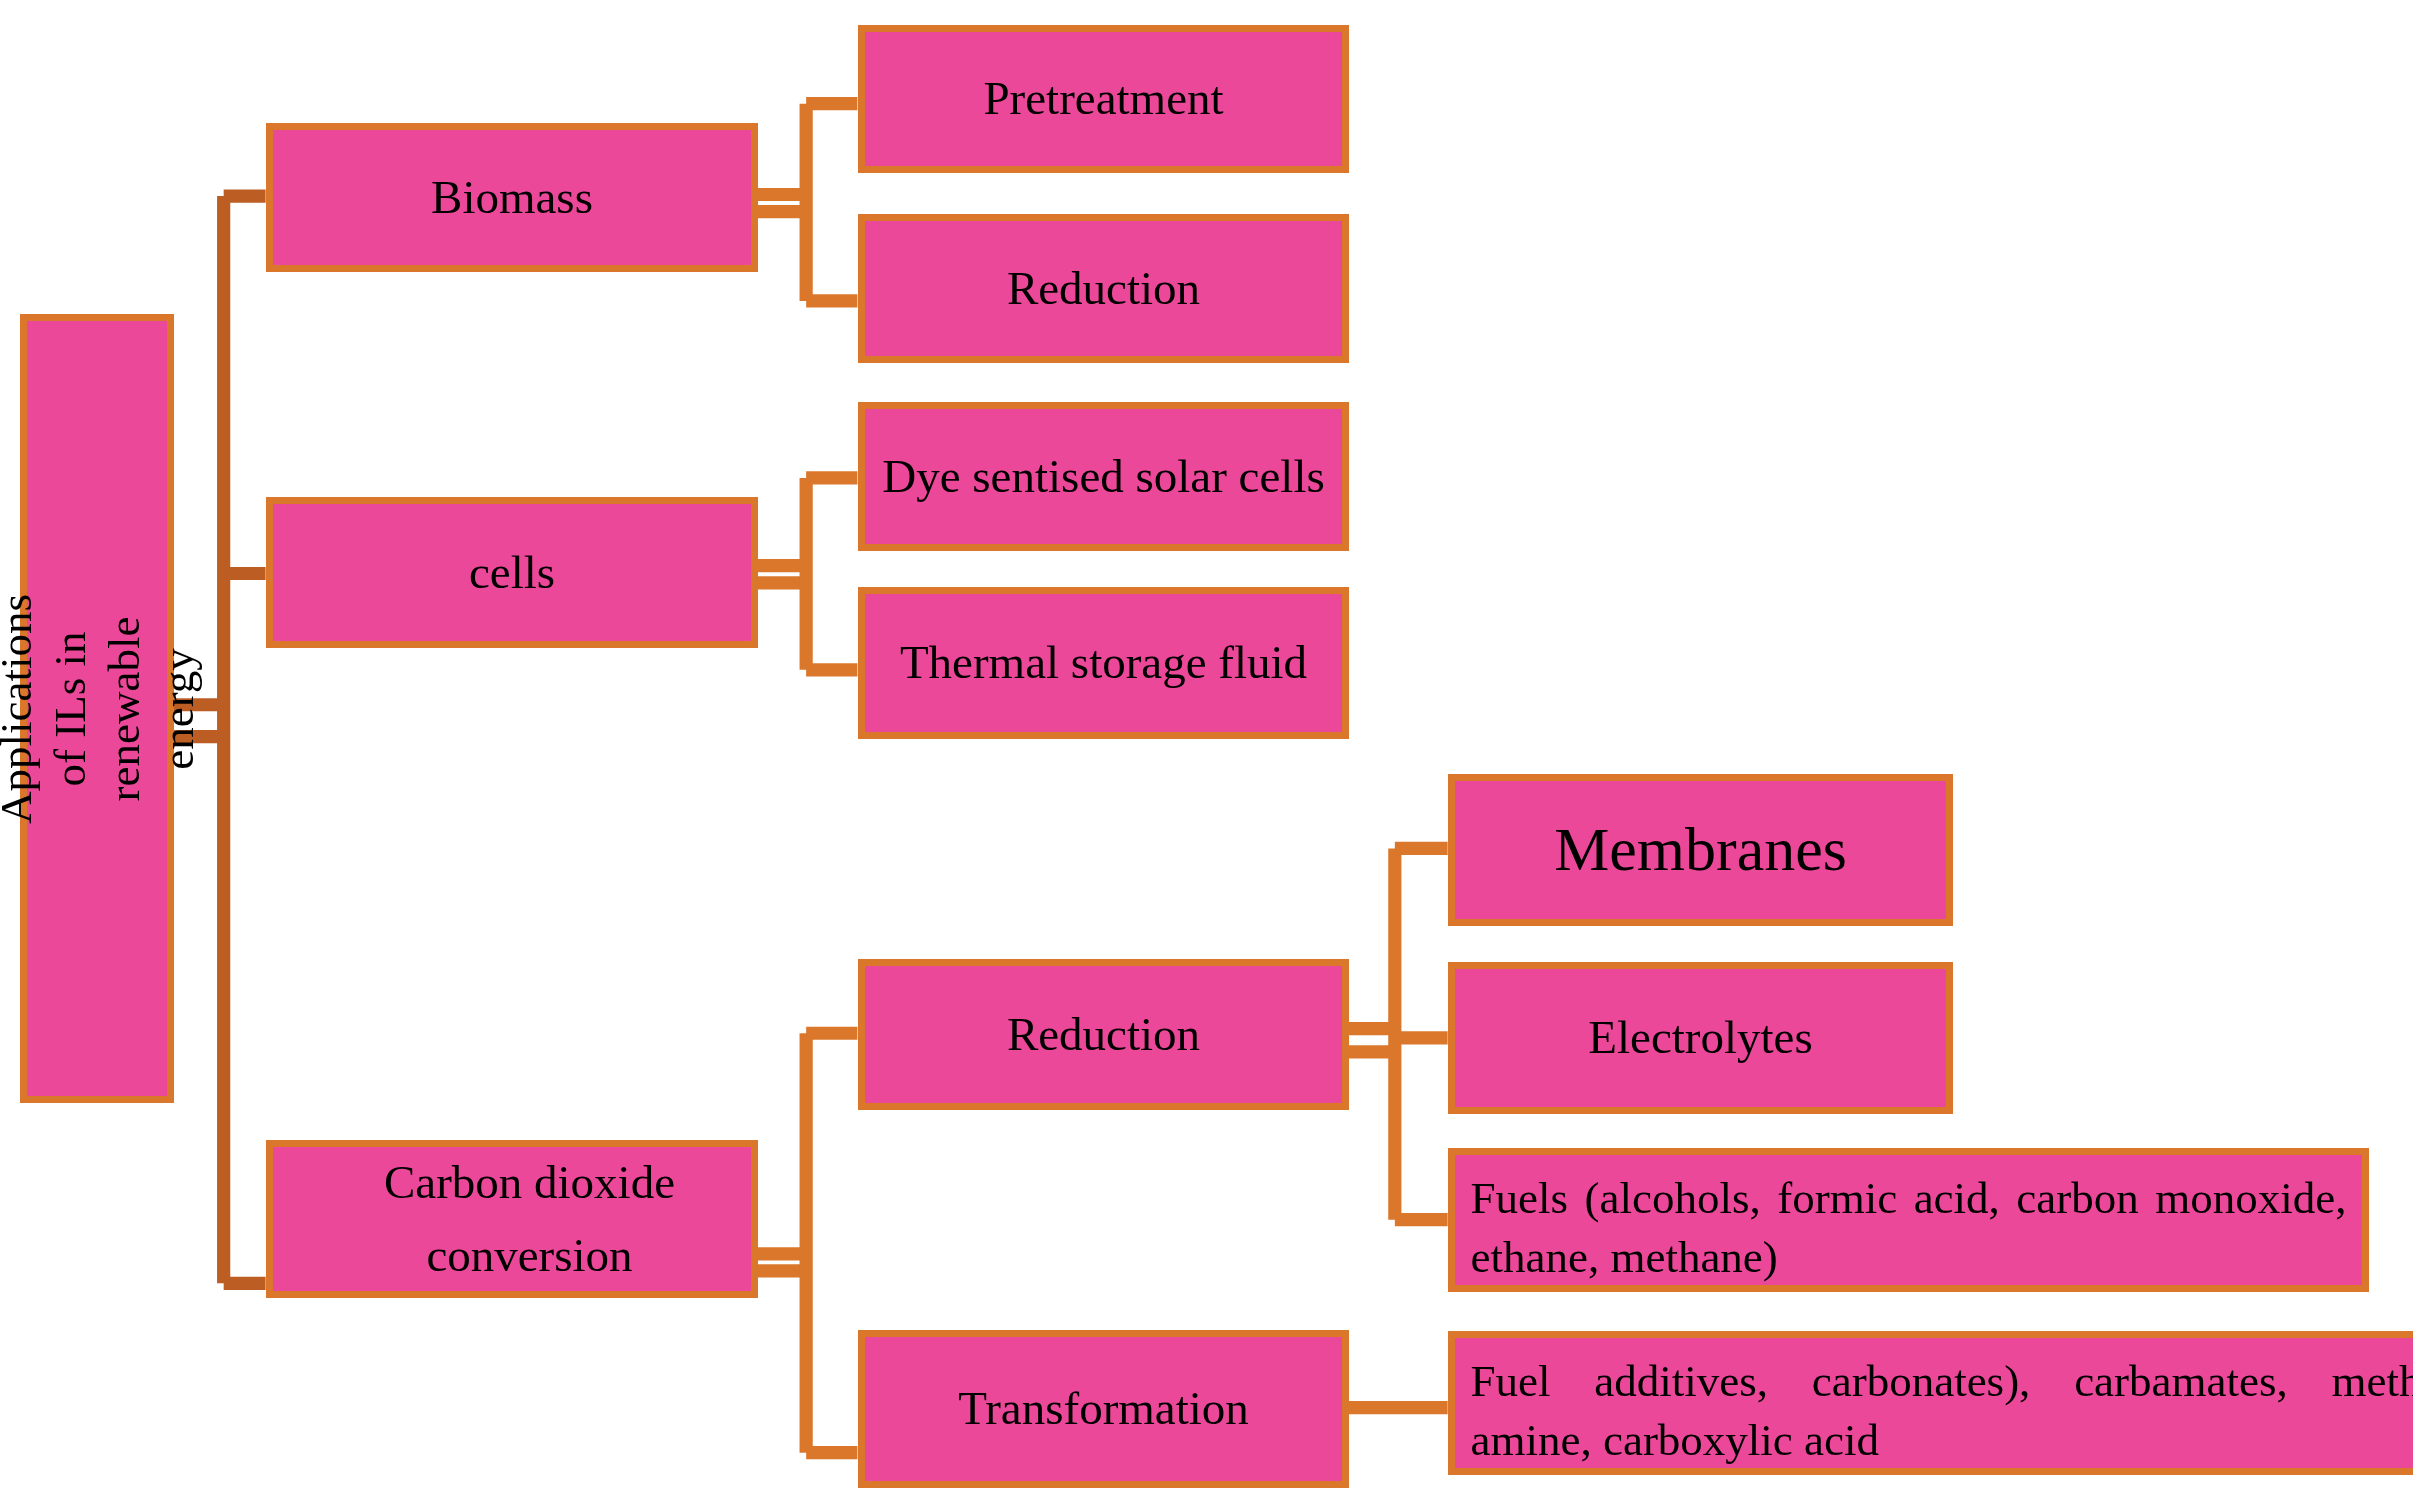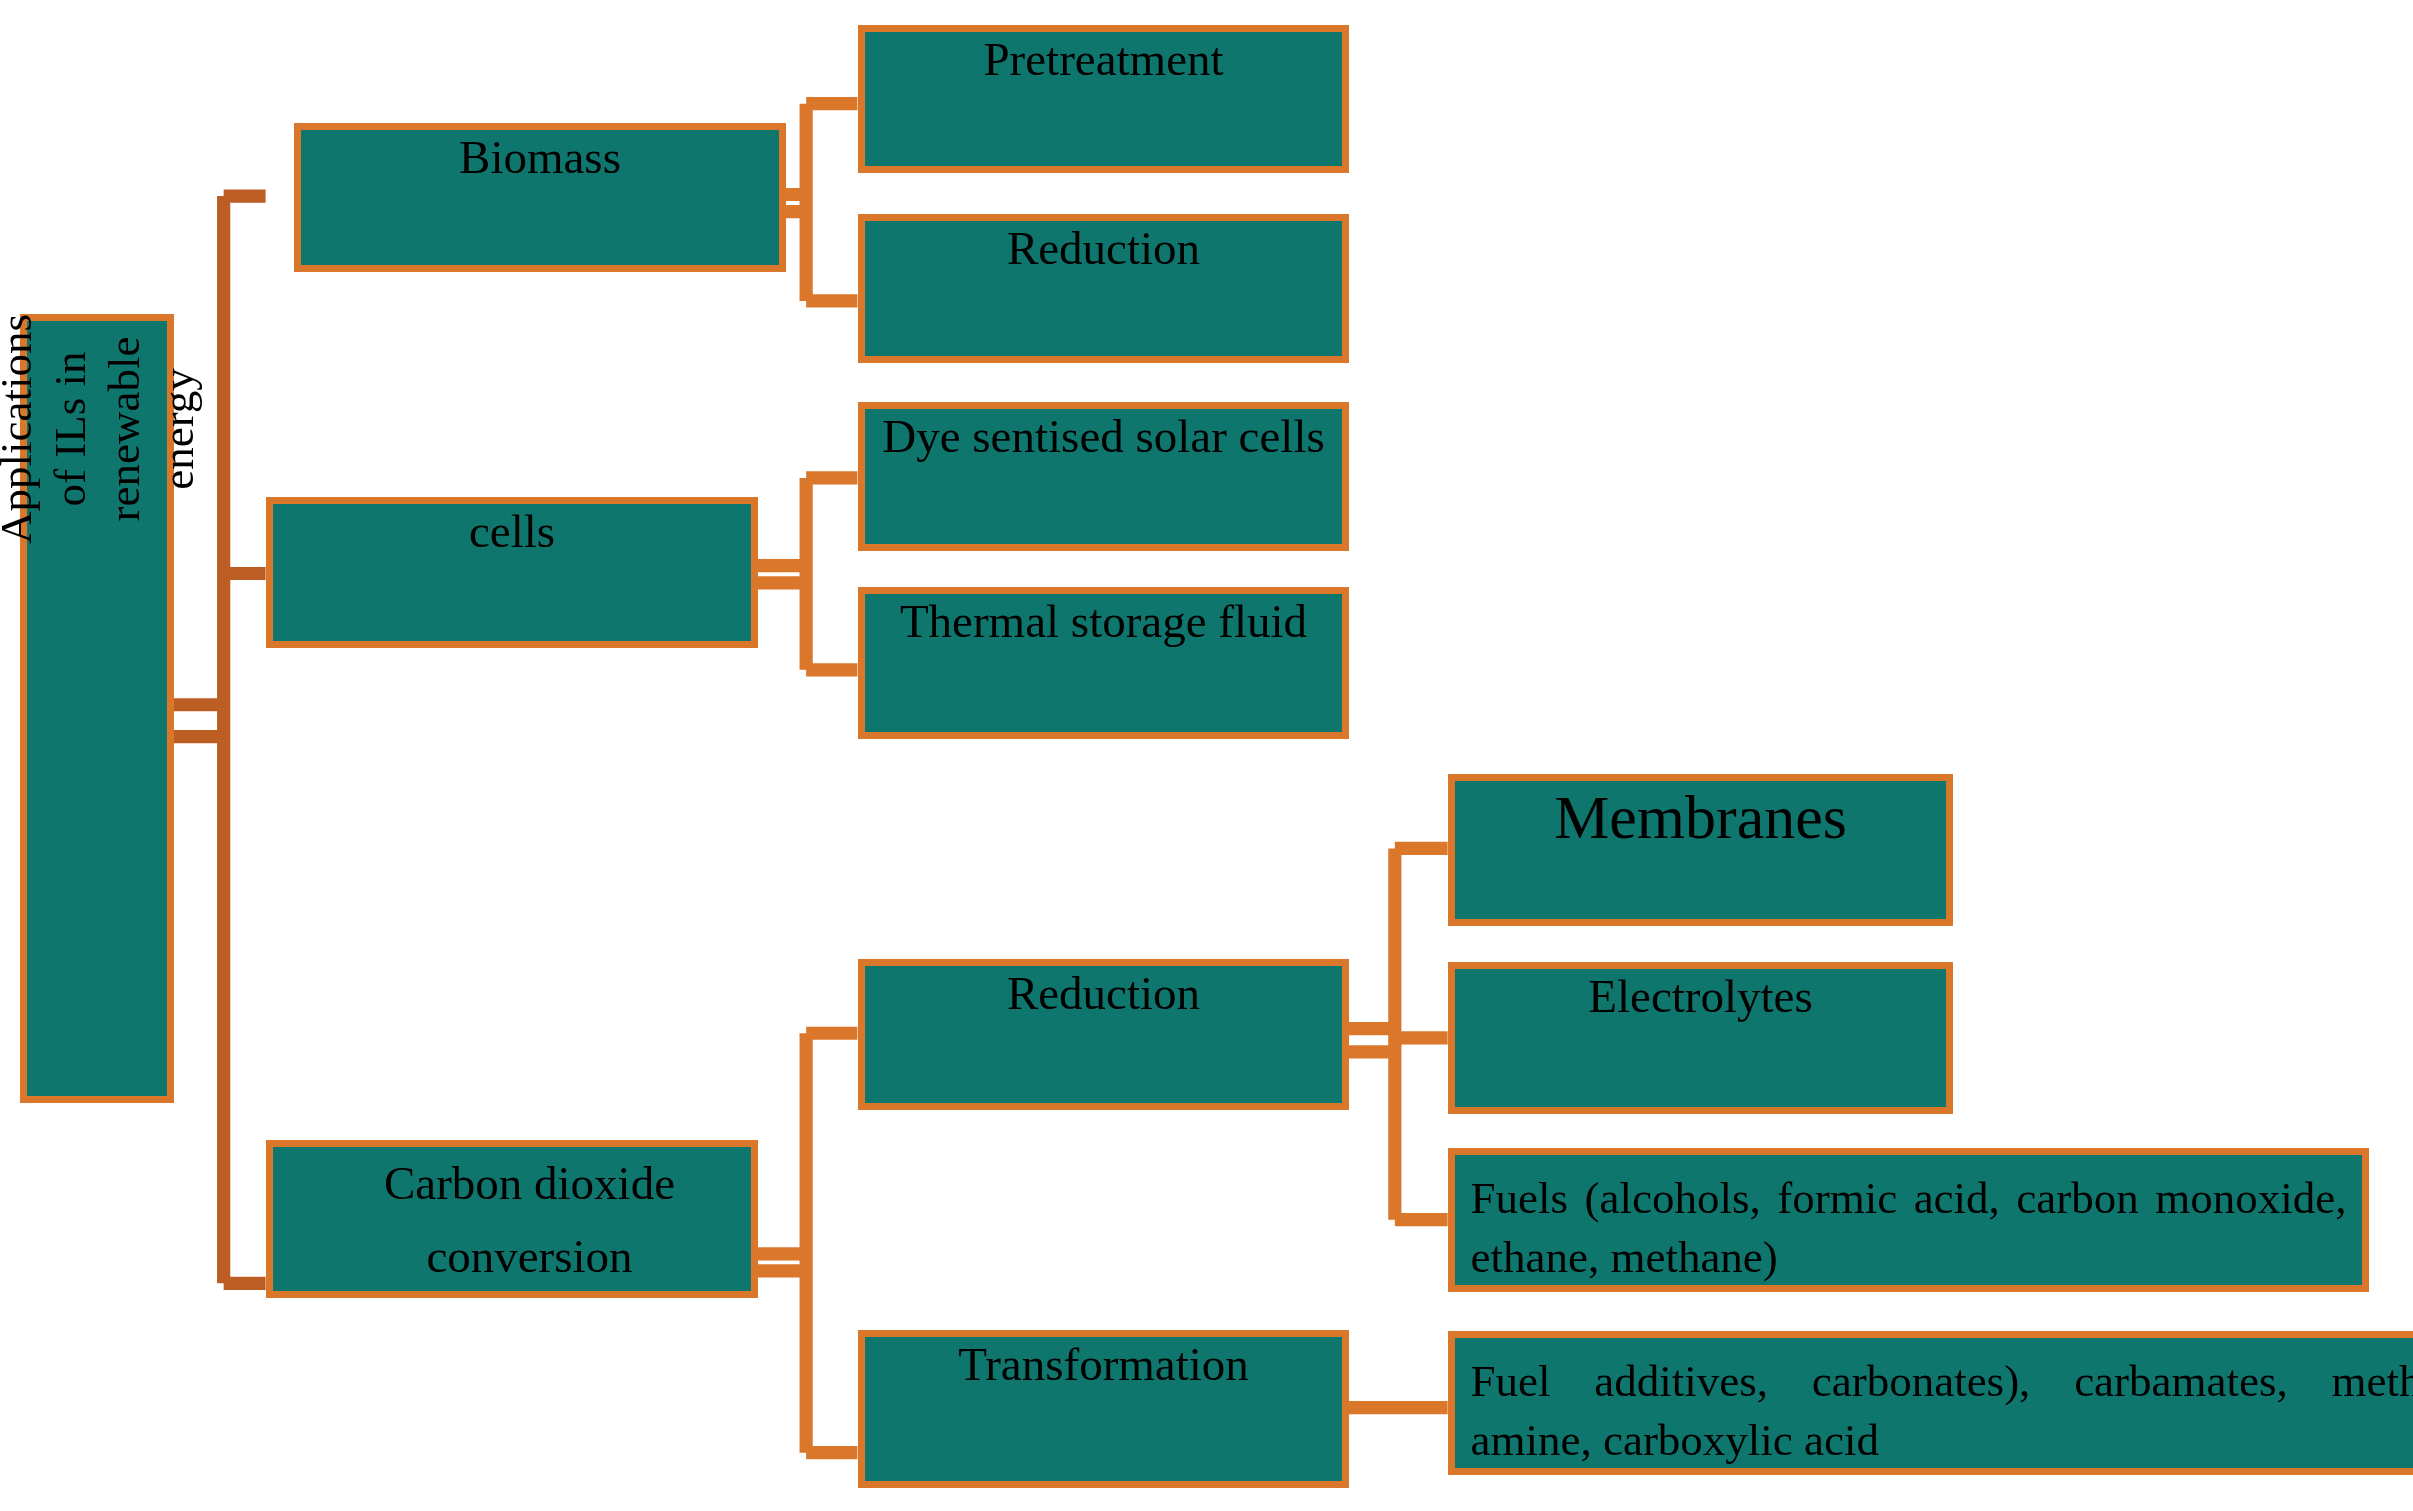--- a/index.html
+++ b/index.html
@@ -23,24 +23,24 @@
     position: absolute;
     left: 0;
     top: 0;
     width: 2413px;
     height: 1512px;
     pointer-events: none;
   }
   .node {
     position: absolute;
     box-sizing: border-box;
-    background: #0f766e;
+    background: #ec4899;
     border: 7px solid #da772b;
     display: flex;
-    align-items: flex-start;
+    align-items: center;
     justify-content: center;
     text-align: center;
     line-height: 1.18;
     color: #000000;
     z-index: 5;
   }
   .node .label {
     display: block;
     width: 100%;
     padding: 0 11px;
@@ -55,21 +55,21 @@
     font-size: 45px;
   }
   #node-root .label {
     transform: rotate(-90deg);
     width: 789px;
     padding: 0 7.8px;
     line-height: 1.2;
   }
 
   
-  #node-biomass   { left: 266px;  top: 123px;  width: 492px; height: 149px; font-size: 47px; margin-left: 28px; }
+  #node-biomass   { left: 266px;  top: 123px;  width: 492px; height: 149px; font-size: 47px; }
   #node-solar     { left: 266px;  top: 497px;  width: 492px; height: 151px; font-size: 47px; }
   #node-co2       { left: 266px;  top: 1140px; width: 492px; height: 158px; font-size: 47px; padding-left: 35px; }
   #node-co2 .label { line-height: 1.55; }
 
   
   #node-pretreatment { left: 858px; top: 25px;   width: 491px; height: 148px; font-size: 47px; }
   #node-conversion   { left: 858px; top: 214px;  width: 491px; height: 149px; font-size: 47px; }
   #node-dssc         { left: 858px; top: 402px;  width: 491px; height: 149px; font-size: 47px; }
   #node-thermal      { left: 858px; top: 587px;  width: 491px; height: 152px; font-size: 47px; }
   #node-reduction    { left: 858px; top: 959px; width: 491px; height: 151px; font-size: 47px; }

